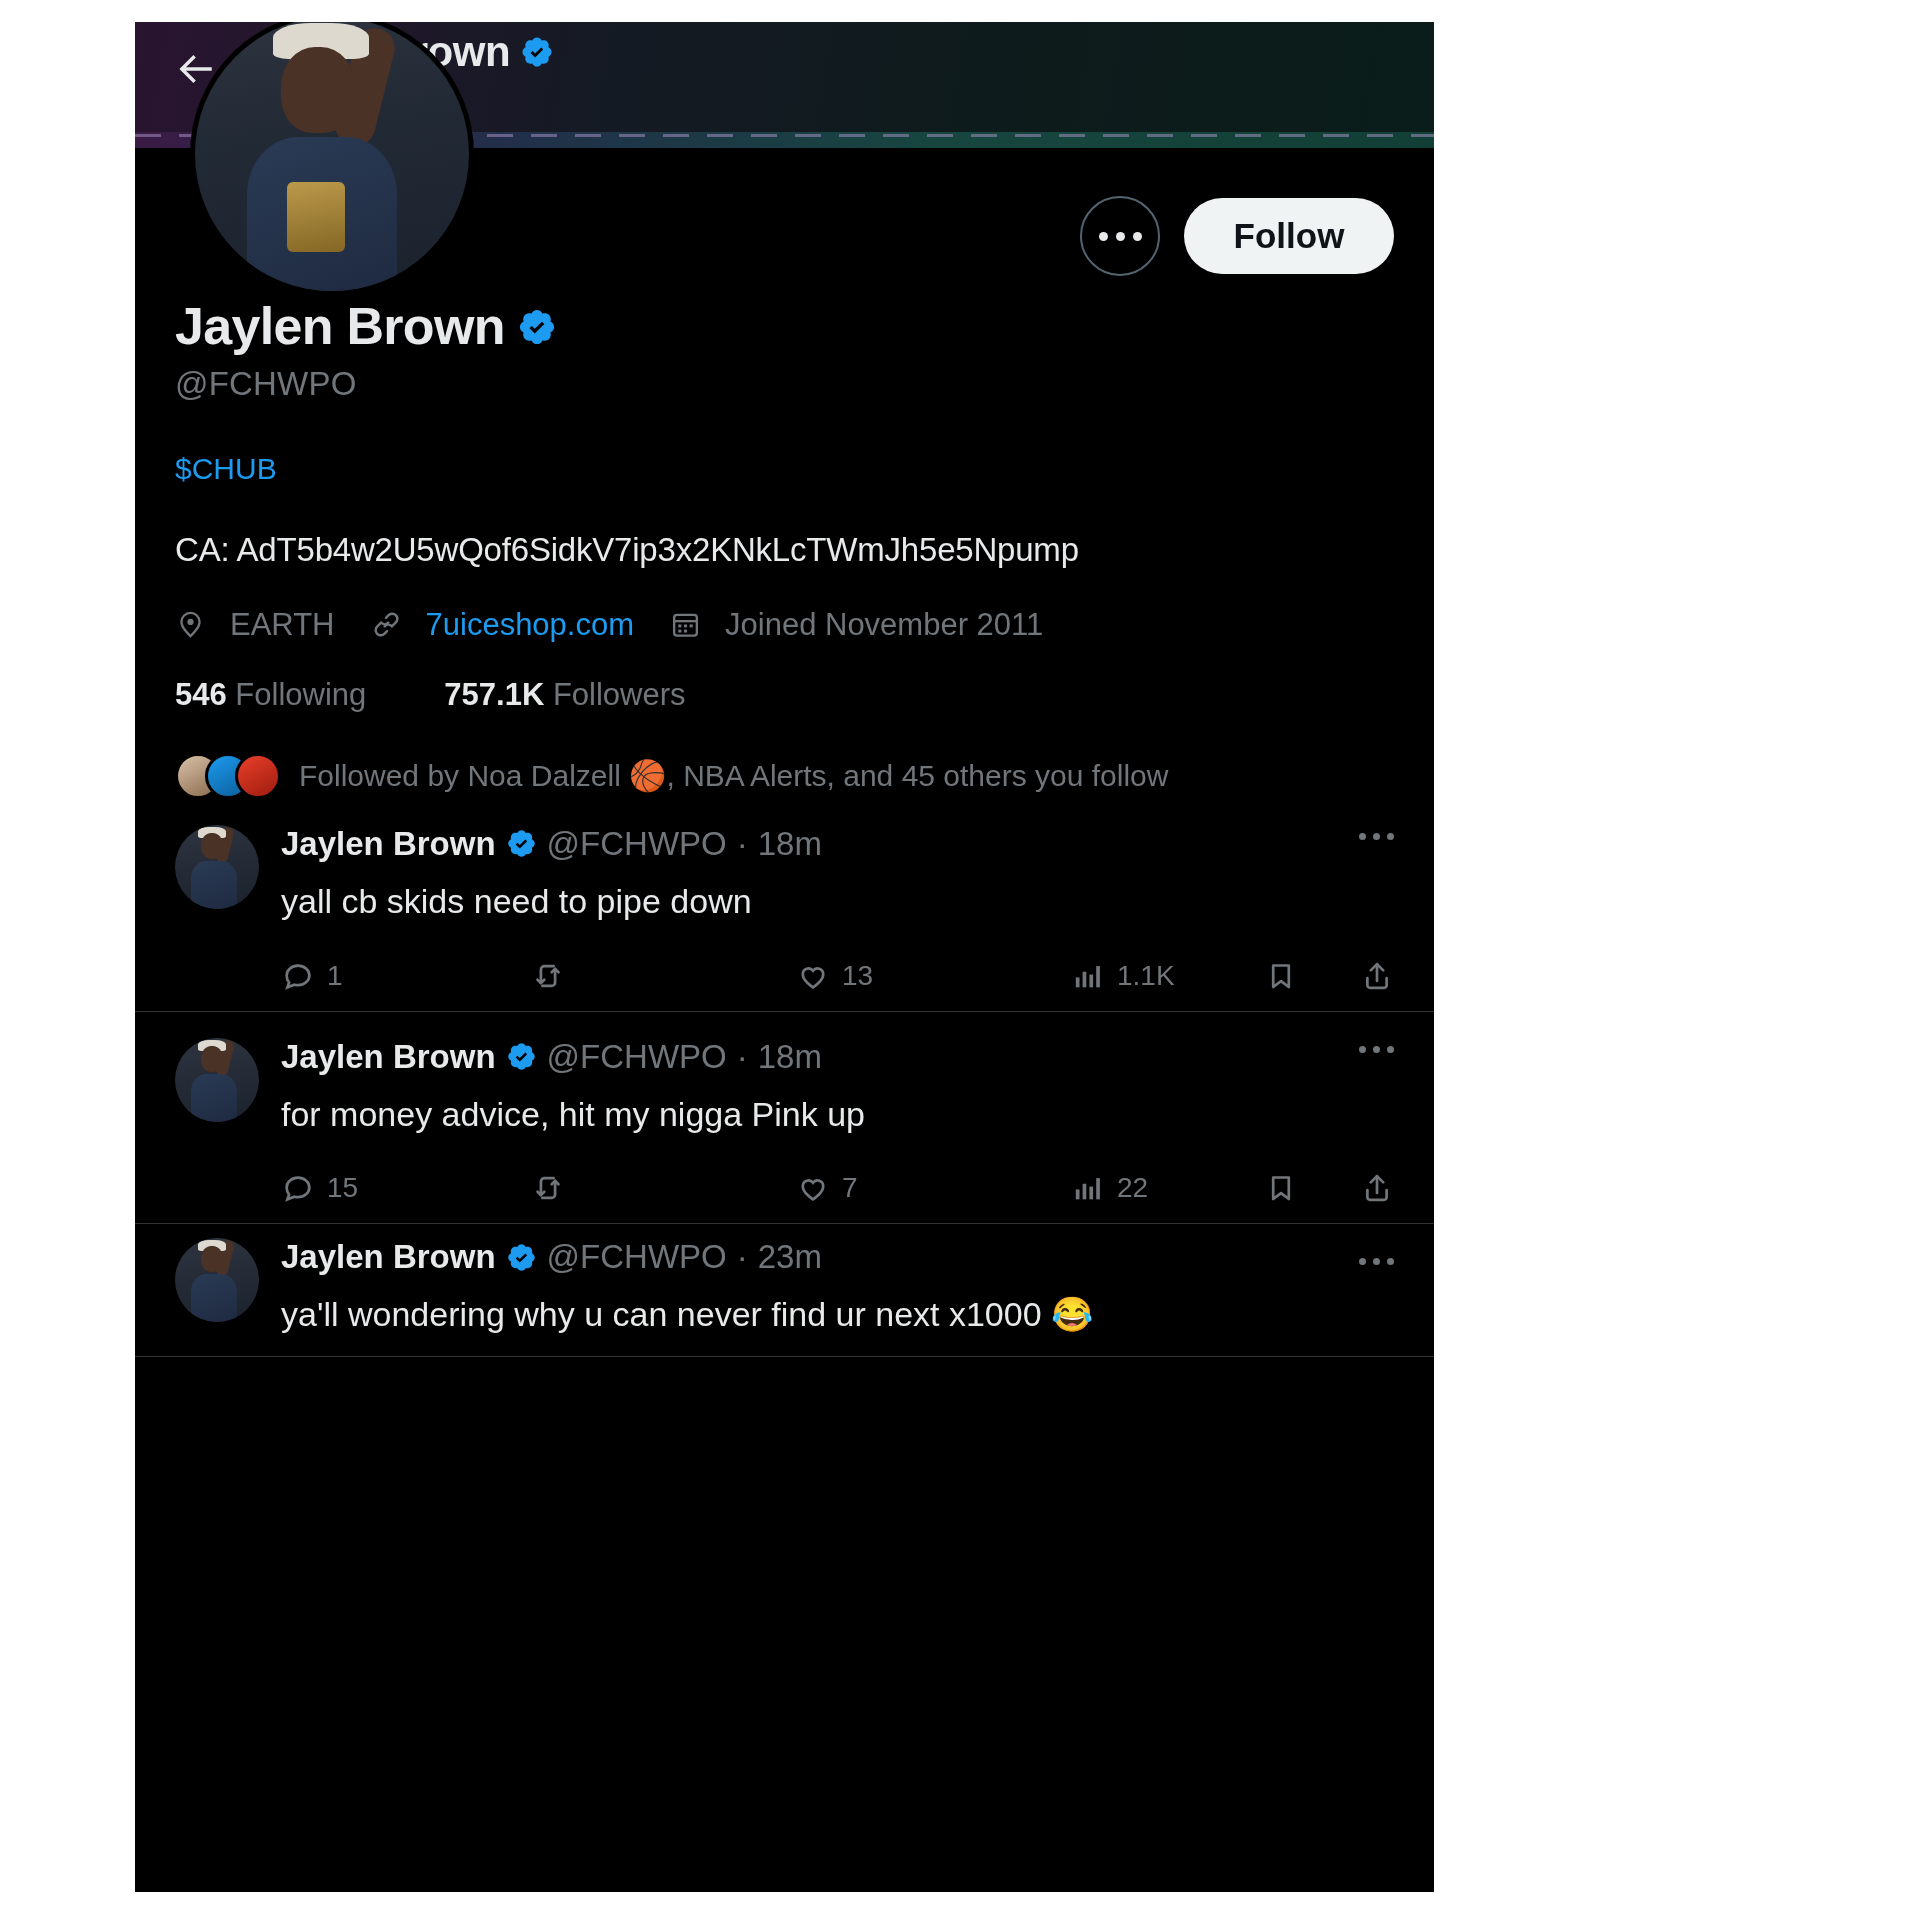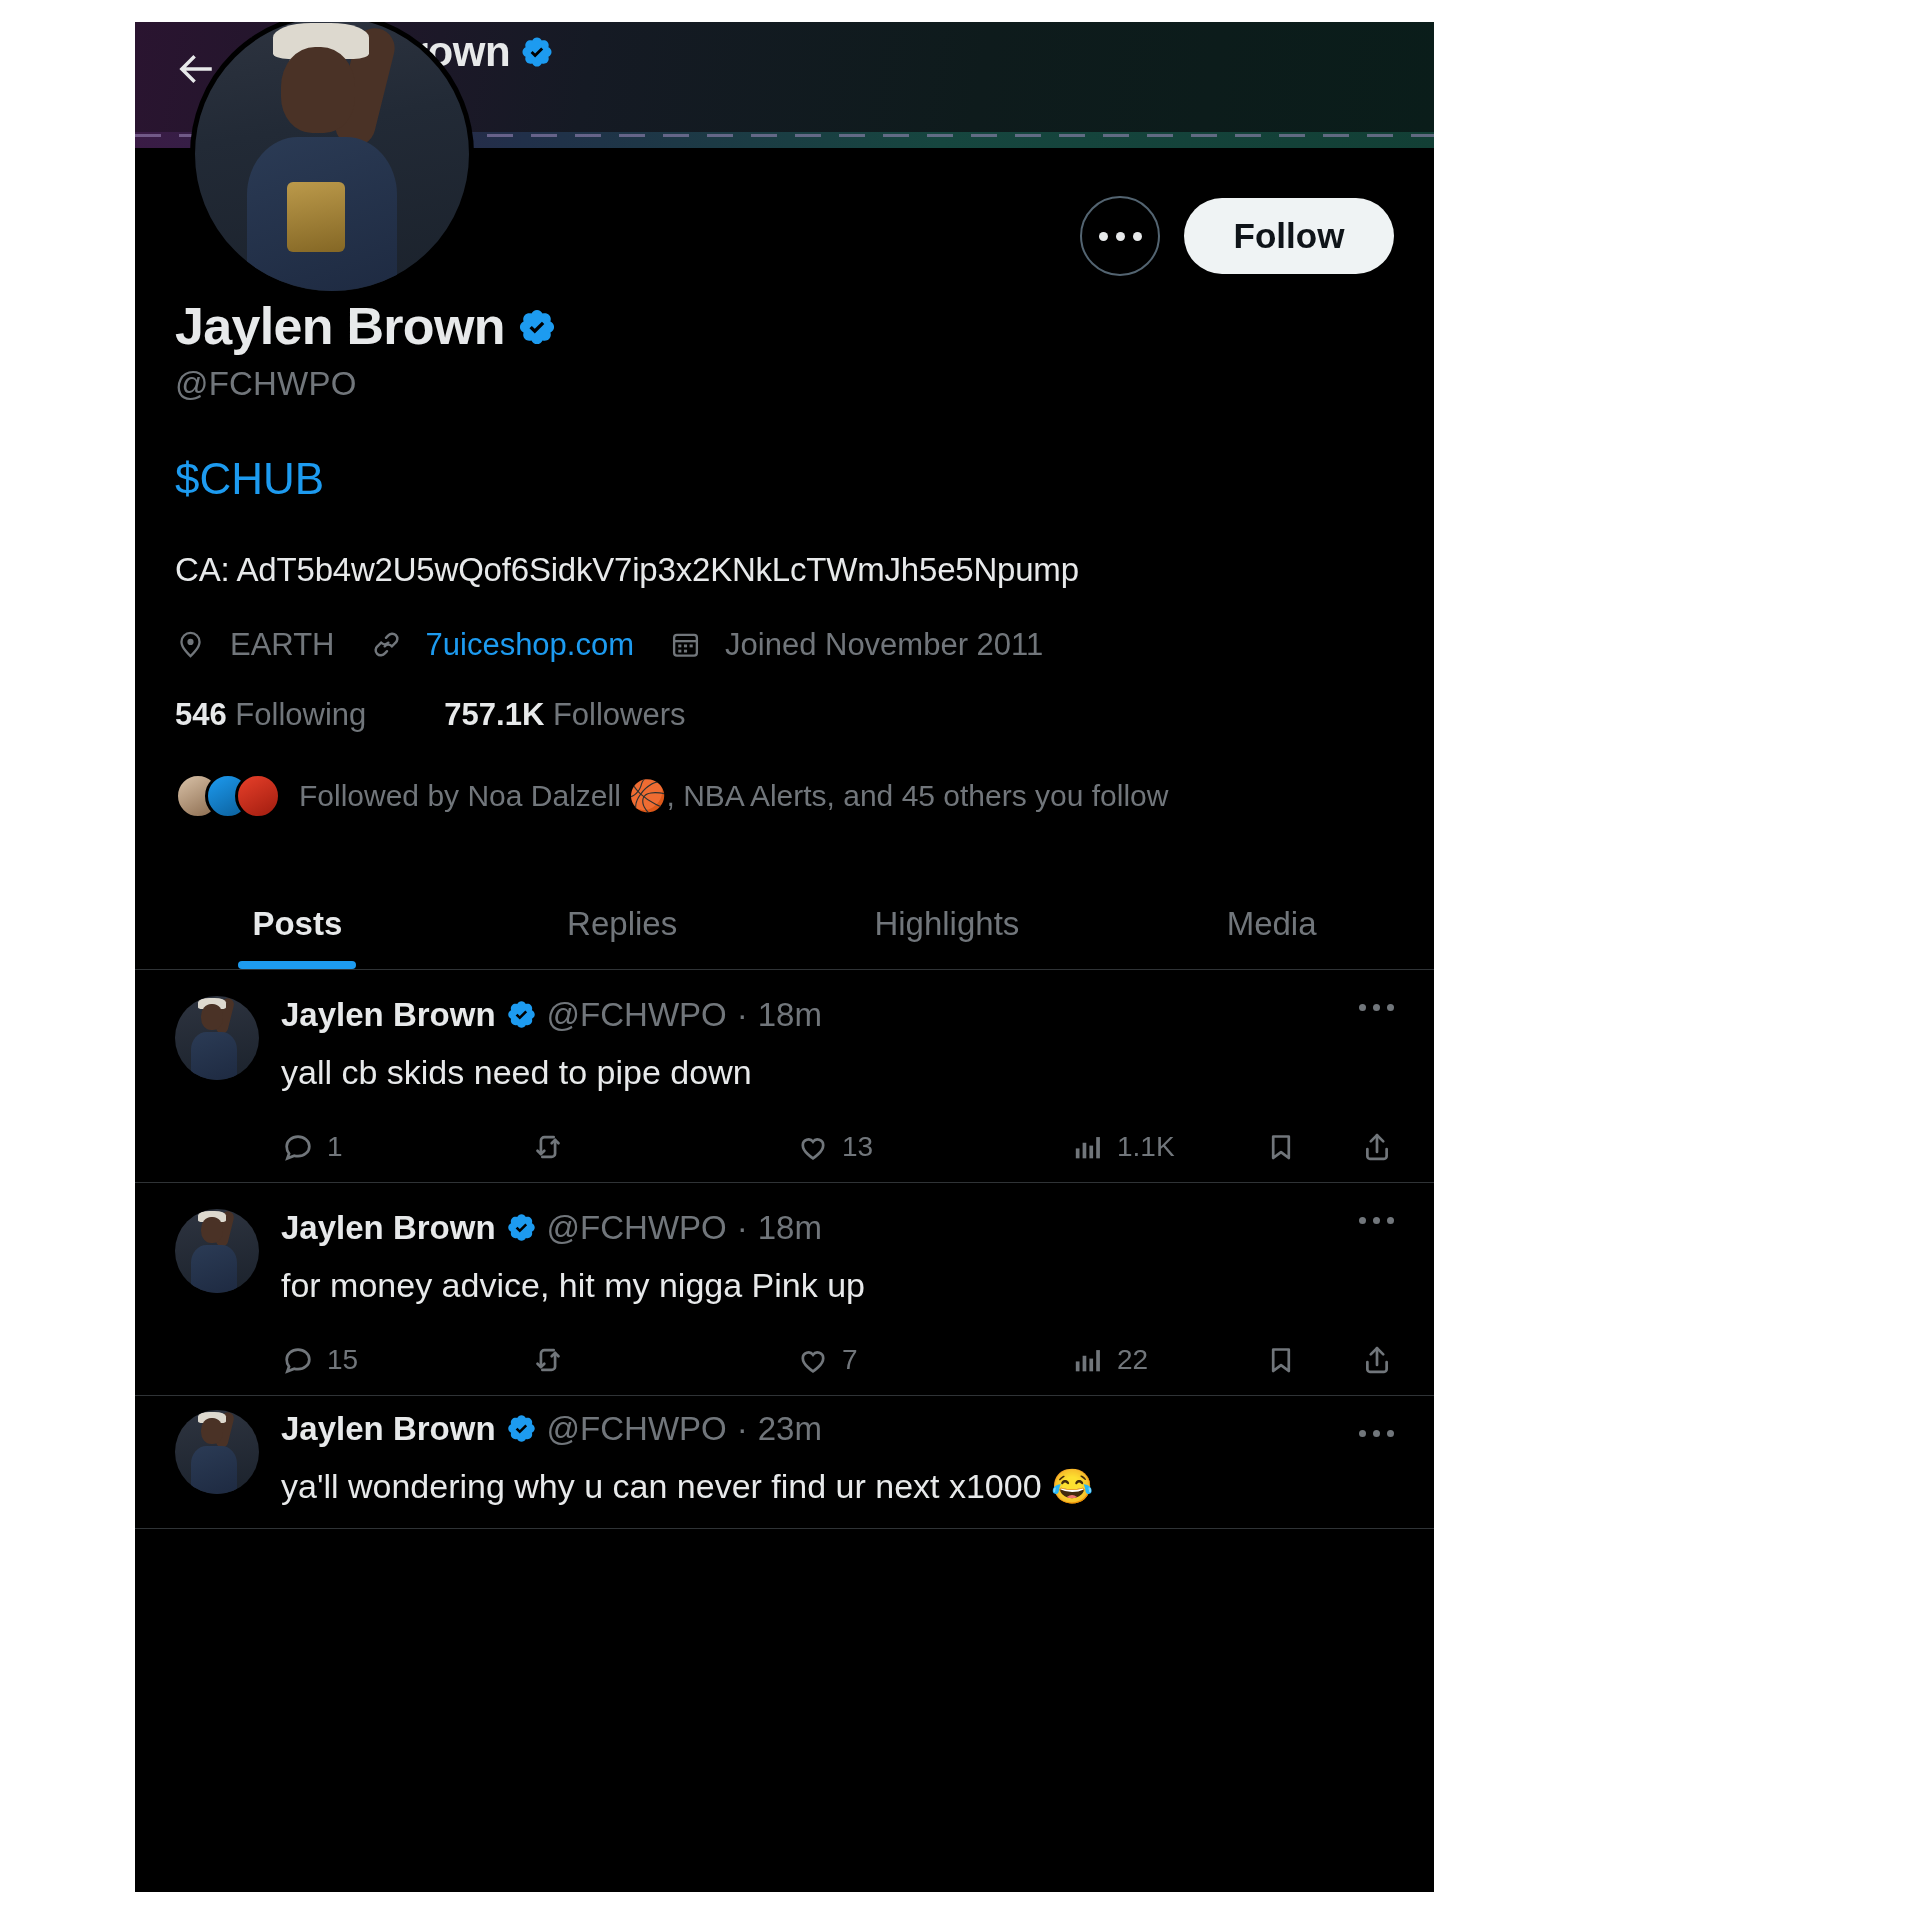--- a/index.html
+++ b/index.html
@@ -207,21 +207,21 @@
   .display-name .verified { width: 40px; height: 40px; }
   .handle {
     font-size: 33px;
     color: #71767b;
     margin-top: 10px;
     letter-spacing: 0.2px;
   }
 
   .bio {
     margin-top: 44px;
-    font-size: 44px;
+    font-size: 30px;
     color: #e7e9ea;
     line-height: 1.45;
   }
   .bio .cashtag {
     color: #1d9bf0;
     cursor: pointer;
   }
   .bio-ca {
     margin-top: 40px;
     font-size: 33px;
@@ -519,26 +519,20 @@
             <span class="fb-a1"></span>
             <span class="fb-a2"></span>
             <span class="fb-a3"></span>
           </div>
           <div class="fb-text">
             <span>Followed by Noa Dalzell </span><span class="emoji">🏀</span><span>, NBA Alerts, and 45 others you follow</span>
           </div>
         </div>
       </div>
 
-      <div class="tabs">
-        <div class="tab active">Posts</div>
-        <div class="tab">Replies</div>
-        <div class="tab">Highlights</div>
-        <div class="tab">Media</div>
-      </div>
     </div>
 
     <div class="post">
       <div class="post-avatar">
         <div class="pa-arm"></div>
         <div class="pa-cap"></div>
         <div class="pa-head"></div>
         <div class="pa-shirt"></div>
       </div>
       <div class="post-body">

